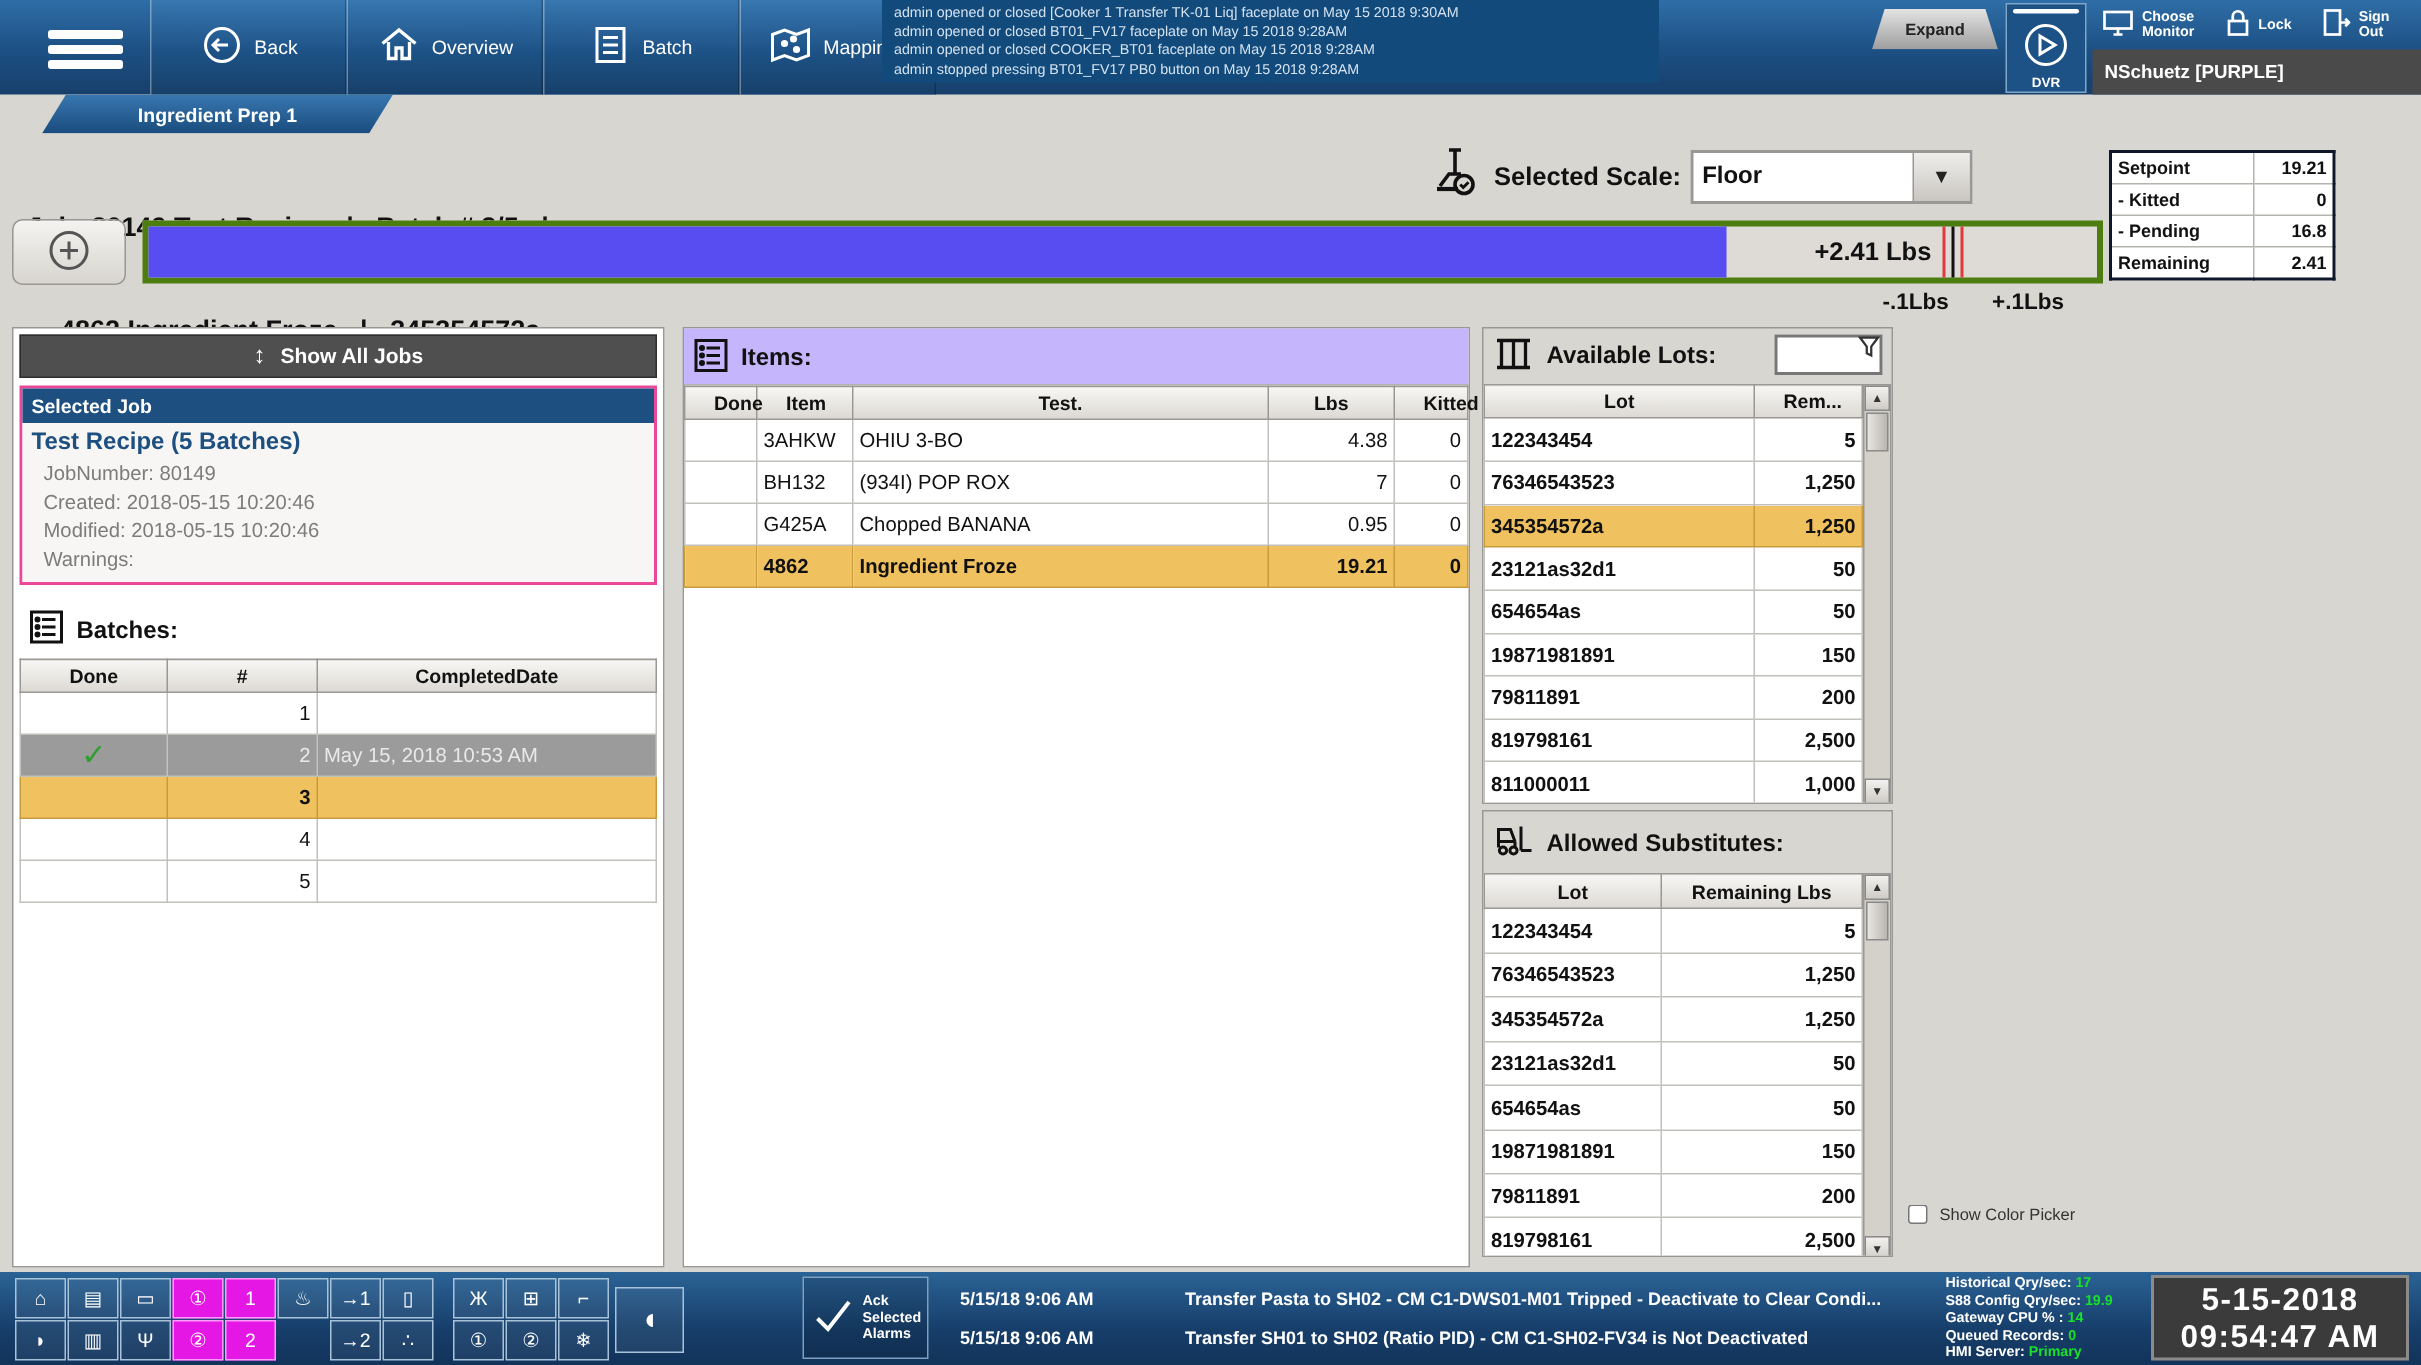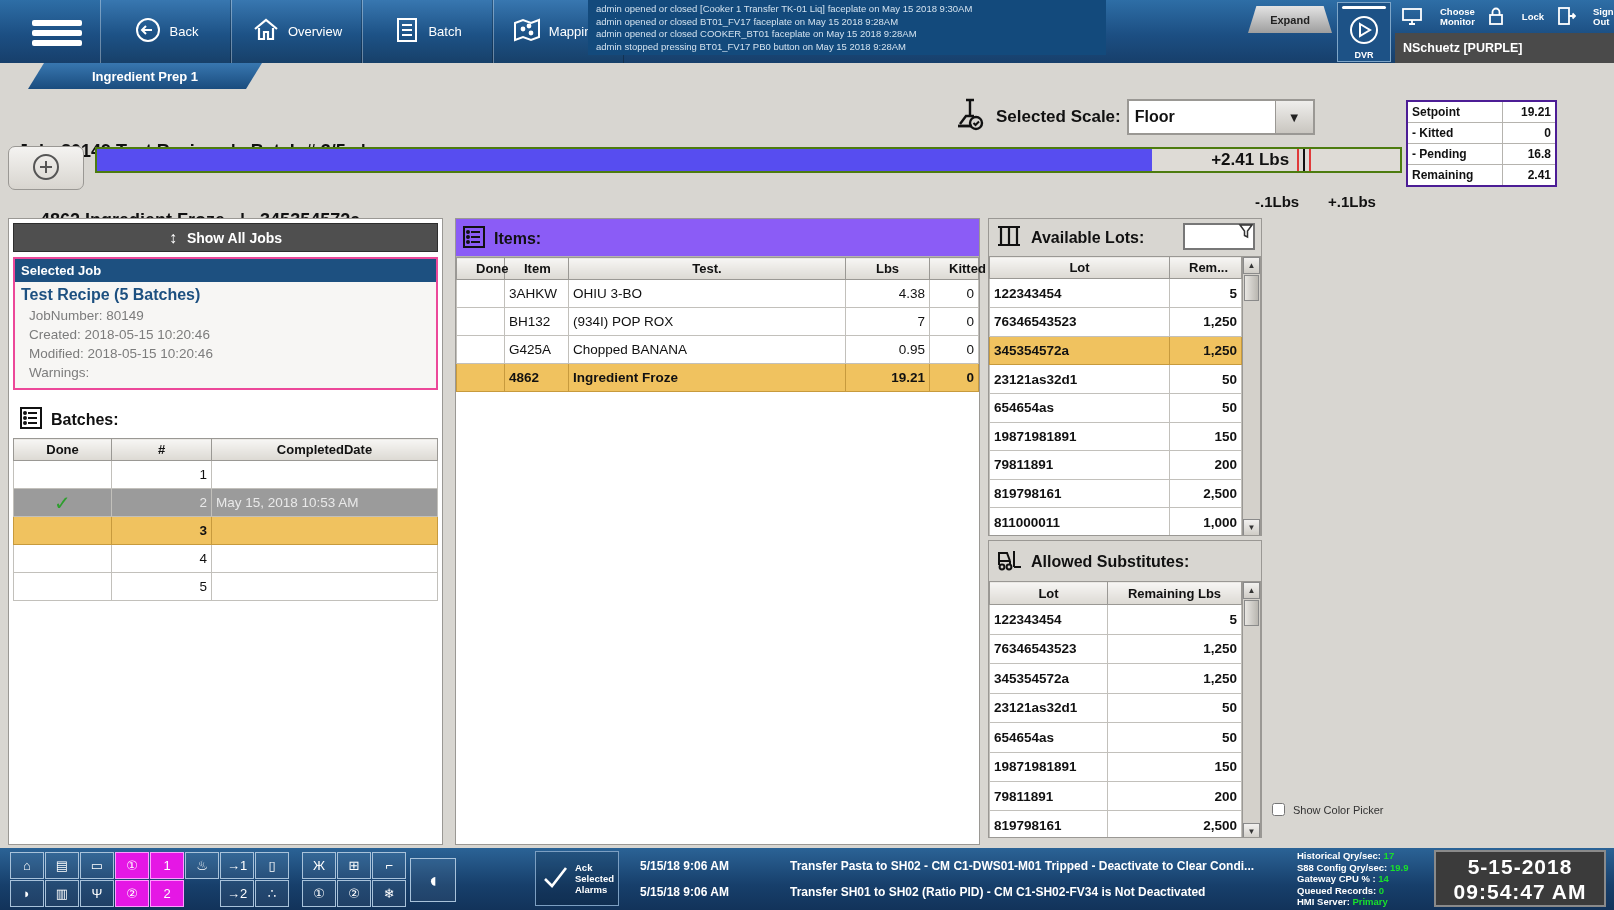--- a/index.html
+++ b/index.html
@@ -20,48 +20,48 @@
   .toplog div{color:#d3e2ef;font-size:9.5px;line-height:12.5px;white-space:nowrap;}
   .expandbtn{position:absolute;left:1248px;top:6px;width:84px;height:27px;border:none;cursor:pointer;
     background:linear-gradient(#e3e3e3,#9e9e9e);clip-path:polygon(10% 0,90% 0,100% 100%,0 100%);
     font-weight:bold;font-size:11px;color:#222;}
   .dvrbtn{position:absolute;left:1337px;top:2px;width:54px;height:60px;background:#1d5avoid;background:#1d5286;
     border:1px solid #7fa6c8;cursor:pointer;display:flex;flex-direction:column;align-items:center;padding-top:2px;}
   .dvrbtn .strip{width:44px;height:5px;background:#fff;border-radius:2px;margin-bottom:3px;}
   .dvrbtn span{color:#fff;font-weight:bold;font-size:9px;margin-top:1px;}
   .tr-cluster{position:absolute;left:1395px;top:0;width:219px;height:63px;}
   .tr-row{display:flex;height:33px;}
-  .tr-btn{flex:1;background:none;border:none;display:flex;align-items:center;justify-content:center;gap:17px;cursor:pointer;}
+  .tr-btn{flex:1;background:none;border:none;display:flex;align-items:center;justify-content:center;gap:5px;cursor:pointer;}
   .tr-btn span{color:#fff;font-weight:bold;font-size:9.5px;text-align:left;line-height:10px;}
   .userbar{height:30px;background:#4a4a4a;display:flex;align-items:center;padding-left:8px;}
   .userbar span{color:#fff;font-weight:bold;font-size:12.5px;}
 
   
   .tab{position:absolute;left:28px;top:63px;width:234px;height:26px;
     background:linear-gradient(#3877b0,#1a4c7e);clip-path:polygon(16px 0,100% 0,calc(100% - 16px) 100%,0 100%);
     display:flex;align-items:center;justify-content:center;}
   .tab span{color:#fff;font-weight:bold;font-size:13px;}
   .jobhdr{position:absolute;left:18px;top:94px;color:#111;font-weight:bold;font-size:18px;line-height:23px;white-space:pre;}
   .jobhdr .l2{padding-left:22px;}
 
   .scalesel{position:absolute;left:952px;top:96px;display:flex;align-items:center;gap:6px;}
   .scalesel .lbl{font-weight:bold;font-size:17px;color:#111;}
   .scale-drop{display:flex;border:2px solid #9a9894;background:#fff;height:36px;width:188px;cursor:pointer;}
   .scale-drop .val{flex:1;font-weight:bold;font-size:16px;color:#111;padding:7px 0 0 6px;}
   .scale-drop .arrow{width:38px;background:linear-gradient(#efeeec,#c9c6c0);border-left:1px solid #9a9894;
     display:flex;align-items:center;justify-content:center;font-size:13px;color:#222;}
 
-  .wsum{position:absolute;left:1406px;top:100px;width:151px;border:2px solid #4c1d95;background:#fff;border-collapse:collapse;}
+  .wsum{position:absolute;left:1406px;top:100px;width:151px;border:2px solid #0f172a;background:#fff;border-collapse:collapse;}
   .wsum td{border:1px solid #b5b3ae;font-weight:bold;font-size:12px;color:#111;padding:3px 4px;height:17px;}
   .wsum td.v{text-align:right;}
 
   
   .plusbtn{position:absolute;left:8px;top:146px;width:76px;height:44px;border:1px solid #9a9894;border-radius:7px;
     background:linear-gradient(#f4f3f1,#d8d5cf);cursor:pointer;display:flex;align-items:center;justify-content:center;}
-  .pbar{position:absolute;left:95px;top:147px;width:1307px;height:26px;border:2px solid #4d7c0f;background:#dedbd6;}
+  .pbar{position:absolute;left:95px;top:147px;width:1307px;height:42px;border:4px solid #4d7c0f;background:#dedbd6;}
   .pbar .fill{position:absolute;left:0;top:0;bottom:0;background:#574df0;}
   .pbar .plabel{position:absolute;left:88.5%;top:50%;transform:translate(-50%,-50%);font-weight:bold;font-size:17px;color:#111;white-space:nowrap;}
   .tick{position:absolute;top:0;bottom:0;width:2px;}
   .tick.r{background:#e03a3a;}
   .tick.k{background:#111;}
   .tol{position:absolute;top:193px;font-weight:bold;font-size:15px;color:#111;}
   .tol.m{left:1255px;} .tol.p{left:1328px;}
 
   
   .panel{position:absolute;background:#d8d6d1;border:1px solid #9a9894;}
@@ -82,21 +82,21 @@
   .seljob .hd{background:#1d5080;color:#fff;font-weight:bold;font-size:13px;padding:4px 6px;}
   .seljob .bd{background:#f7f6f4;padding:2px 0 6px 0;}
   .seljob .title{color:#1d5080;font-weight:bold;font-size:16px;padding:2px 6px;}
   .seljob .ln{color:#7c7c7c;font-size:13.5px;padding:2px 6px 2px 14px;}
   .batches-hdr{margin-top:10px;}
   .batches-tbl td{height:28px;}
   .batches-tbl .chk{color:#2e9e2e;font-weight:bold;font-size:20px;text-align:center;}
 
   
   .items-panel{left:455px;top:218px;width:525px;height:627px;background:#fff;padding:0;}
-  .items-hdr{background:#8b5cf6;border-bottom:1px solid #b5b3ae;height:38px;padding-top:7px;}
+  .items-hdr{background:#c4b5fd;border-bottom:1px solid #b5b3ae;height:38px;padding-top:7px;}
 
   
   .lots-panel{left:988px;top:218px;width:274px;height:318px;overflow:hidden;}
   .subs-panel{left:988px;top:540px;width:274px;height:298px;overflow:hidden;}
   .lots-hdr{height:37px;padding-top:5px;position:relative;}
   .filterbox{position:absolute;right:6px;top:4px;width:72px;height:27px;border:2px solid #777;background:#fff;}
   .filterbox input{width:100%;height:100%;border:none;outline:none;background:transparent;font-size:12px;}
   .filterbox svg{position:absolute;right:-1px;top:-2px;}
   .scrollwrap{display:flex;align-items:stretch;}
   .scrollwrap table{flex:1;}

